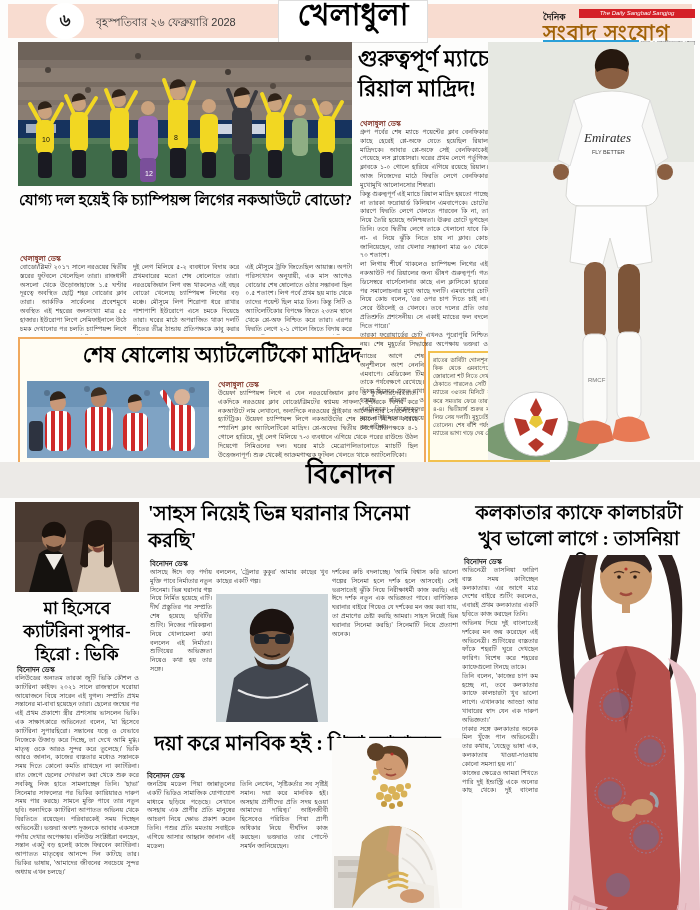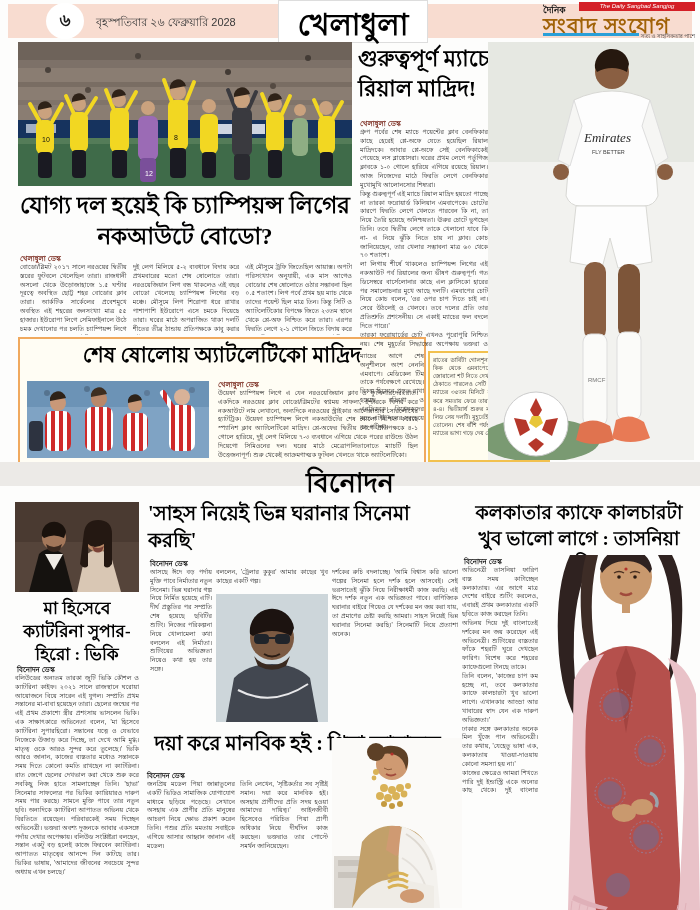--- a/index.html
+++ b/index.html
@@ -5,43 +5,43 @@
   html,body{margin:0;padding:0;background:#fff;}
   #page{position:relative;width:700px;height:910px;background:#fdfdfc;overflow:hidden;
         font-family:"Liberation Serif", serif;color:#1a1a1a;}
   .abs{position:absolute;}
   
   .header-bar{left:8px;top:4px;width:684px;height:34px;background:#f8dcd0;}
   .page-circle{left:46px;top:3px;width:38px;height:36px;background:#fff;border-radius:50%;
     display:flex;align-items:center;justify-content:center;font-size:17px;font-weight:bold;}
   .date{left:96px;top:14px;font-size:11px;color:#3a3a3a;font-family:"Liberation Sans",sans-serif;}
   .section-title-box{left:278px;top:0px;width:148px;height:41px;background:#fff;border:1px solid #ddd;
-    display:flex;align-items:flex-start;justify-content:center;}
+    display:flex;align-items:flex-end;justify-content:center;}
   .section-title-box span{font-size:30px;font-weight:bold;color:#000;}
-  .logo{left:543px;top:2px;width:152px;height:38px;}
+  .logo{left:543px;top:9px;width:152px;height:38px;}
   .logo-prefix{position:absolute;left:0;top:1px;font-size:9px;font-weight:bold;color:#111;}
   .logo-banner{position:absolute;left:36px;top:0;width:116px;height:9px;background:#d42027;color:#fff;
     font-size:6px;font-family:"Liberation Sans",sans-serif;font-style:italic;text-align:center;line-height:9px;}
   .logo-name{position:absolute;left:0;top:8px;font-size:21px;font-weight:bold;color:#a16207;letter-spacing:1px;}
   .logo-underline{position:absolute;left:0;top:31px;width:96px;height:3px;background:#2a9fd8;}
   .logo-tagline{position:absolute;right:0;top:31px;font-size:5.5px;color:#333;}
   
   .headline{font-weight:bold;color:#000;line-height:1.35;}
   .byline{font-size:7px;font-weight:bold;color:#7a2a1e;font-family:"Liberation Sans",sans-serif;}
   .byline.ent{color:#111;}
   .body-text{font-size:6.3px;line-height:1.4;text-align:justify;color:#222;overflow:hidden;
     white-space:pre-line;font-family:"Liberation Sans",sans-serif;}
   .cols{display:flex;gap:6px;}
   .cols>div{flex:1;}
   
   .atl-box{left:18px;top:337px;width:408px;height:127px;background:#fffdf4;border:2px solid #f0a95e;box-sizing:border-box;}
   .hl-box{left:428px;top:351px;width:122px;height:111px;background:#fffdf0;border:2px solid #f2c14e;box-sizing:border-box;
     padding:3px;}
   
-  .ent-band{left:0;top:462px;width:700px;height:24px;background:#eceae7;display:flex;align-items:flex-start;justify-content:center;}
+  .ent-band{left:0;top:462px;width:700px;height:36px;background:#eceae7;display:flex;align-items:flex-end;justify-content:center;}
   .ent-band span{font-size:27px;font-weight:bold;color:#000;}
   .photo{overflow:hidden;background:#ddd;}
   svg{display:block;}
 </style>
 </head>
 <body>
 
 <div id="page">
 
   <div class="abs header-bar"></div>
@@ -143,21 +143,21 @@
             <rect x="250" y="108" width="14" height="28" rx="4"></rect>
           <rect x="302" y="110" width="13" height="26" rx="4"></rect>
         </g>
         <text x="127" y="134" font-size="7" fill="#fff" font-family="Liberation Sans, sans-serif">12</text>
         <text x="24" y="100" font-size="7" fill="#111" font-family="Liberation Sans, sans-serif">10</text>
         <text x="156" y="98" font-size="7" fill="#111" font-family="Liberation Sans, sans-serif">8</text>
       </g>
     </svg>
   </div>
 
-  <div class="abs headline" style="left:18px;top:190px;width:334px;font-size:23px;text-align:center;">যোগ্য দল হয়েই কি চ্যাম্পিয়ন্স লিগের নকআউটে বোডো?</div>
+  <div class="abs headline" style="left:18px;top:190px;width:334px;font-size:15px;text-align:right;">যোগ্য দল হয়েই কি চ্যাম্পিয়ন্স লিগের নকআউটে বোডো?</div>
   <div class="abs byline" style="left:20px;top:253px;">খেলাধুলা ডেস্ক</div>
   <div class="abs cols" style="left:20px;top:263px;width:332px;height:72px;">
     <div class="body-text" style="height:72px;">বোডো/গ্লিমট ২০১৭ সালে নরওয়ের দ্বিতীয় স্তরের ফুটবলে খেলেছিল তারা। রাজধানী অসলো থেকে উড়োজাহাজে ১.৫ ঘণ্টার দূরত্বে অবস্থিত ছোট্ট শহর বোডোর ক্লাব তারা। আর্কটিক সার্কেলের প্রবেশমুখে অবস্থিত এই শহরের জনসংখ্যা মাত্র ৫৫ হাজার। ইউরোপা লিগে সেমিফাইনালে উঠে চমক দেখানোর পর চলতি চ্যাম্পিয়ন্স লিগে প্রথমবার খেলছে তারা। ইতিহাসে প্রথমবার মূল পর্বে উঠেই গতবারের ফাইনালিস্ট ইন্টার মিলানকে</div>
     <div class="body-text" style="height:72px;">দুই লেগ মিলিয়ে ৫-২ ব্যবধানে বিদায় করে প্রথমবারের মতো শেষ ষোলোতে তারা। নরওয়েজিয়ান লিগ বন্ধ থাকলেও এই বছর বোডো খেলেছে চ্যাম্পিয়ন্স লিগের বড় মঞ্চে। মৌসুমে লিগ শিরোপা ধরে রাখার পাশাপাশি ইউরোপে এসে চমকে দিয়েছে তারা। ঘরের মাঠে অপরাজিত থাকা দলটি শীতের তীব্র ঠান্ডায় প্রতিপক্ষকে কাবু করার কৌশল রপ্ত করেছে। ১৯৭৩-৭৫ সালের পর ইউরোপিয়ান শীর্ষ পর্যায়ে এমন সাফল্য আর ছিল না তাদের।</div>
     <div class="body-text" style="height:72px;">এই মৌসুমে ট্রফি জিতেছিল আয়াক্স। অপটা পরিসংখ্যান অনুযায়ী, এক মাস আগেও বোডোর শেষ ষোলোতে ওঠার সম্ভাবনা ছিল ০.৫ শতাংশ। লিগ পর্বে প্রথম ছয় ম্যাচ থেকে তাদের পয়েন্ট ছিল মাত্র তিন। কিন্তু সিটি ও অ্যাটলেটিকোর বিপক্ষে জিতে ২৩তম স্থানে থেকে প্লে-অফ নিশ্চিত করে তারা। এরপর ফিরতি লেগে ২-১ গোলে জিতে বিদায় করে বড় প্রতিপক্ষকে। রোমাঞ্চকর জয়ে ইতিহাস গড়ে জানিয়ে দিল, আগুন দিয়েই সব দেখিয়ে দিতে পারে নরওয়ের ছোট্ট এক ক্লাব।</div>
   </div>
 
   <div class="abs atl-box">
     <div class="headline" style="font-size:21px;text-align:center;margin-top:2px;">শেষ ষোলোয় অ্যাটলেটিকো মাদ্রিদ</div>
     <div style="position:absolute;left:7px;top:42px;width:182px;height:77px;" class="photo">

